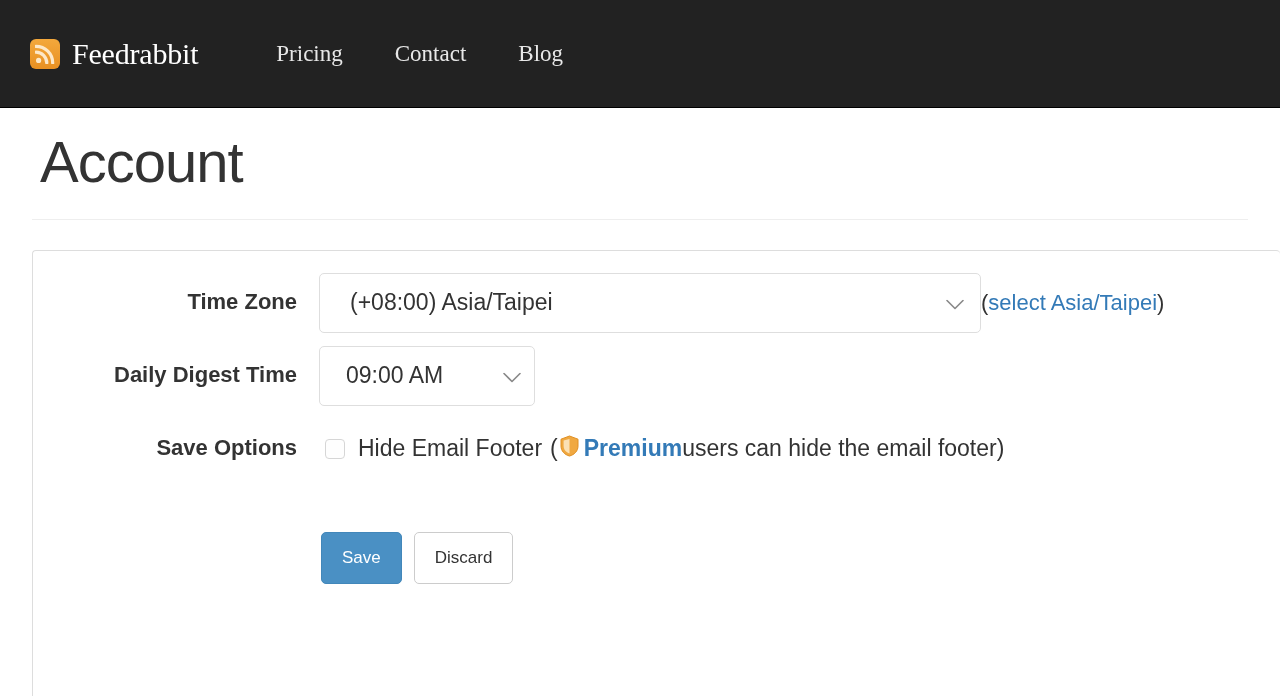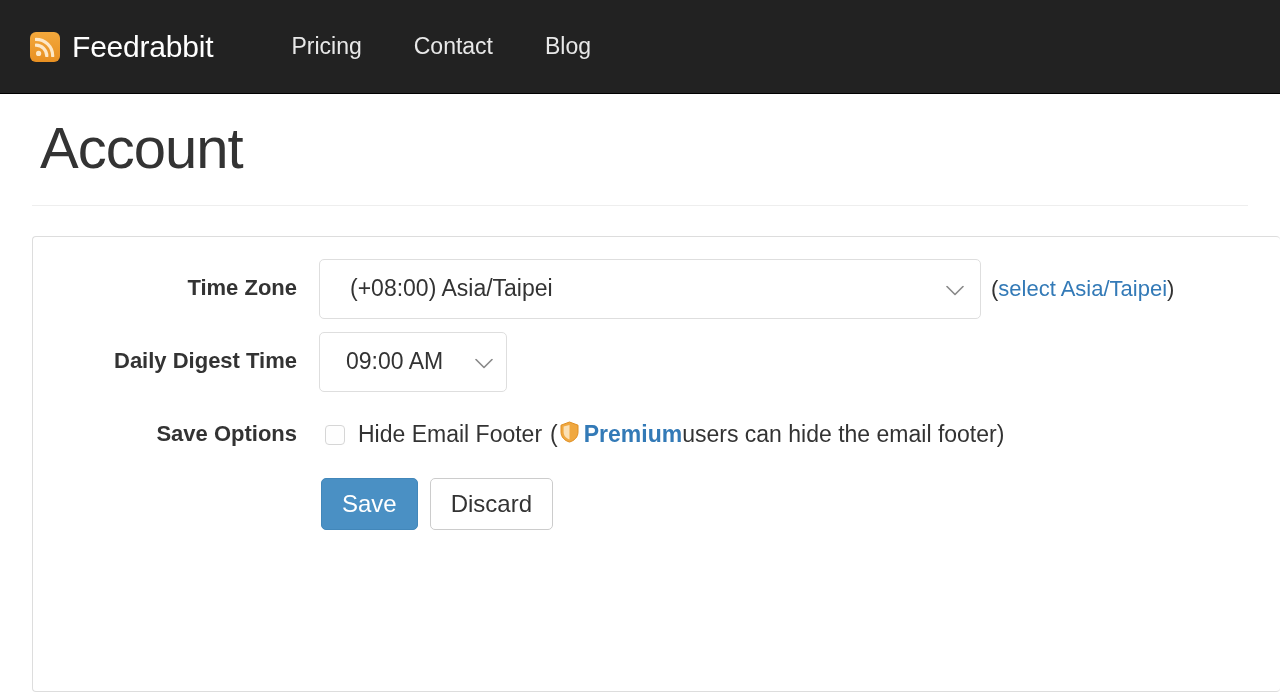--- a/index.html
+++ b/index.html
@@ -7,26 +7,27 @@
     margin: 0; padding: 0;
     width: 1280px; height: 696px;
     overflow: hidden;
     background: #ffffff;
     font-family: "Liberation Sans", sans-serif;
     -webkit-font-smoothing: antialiased;
   }
 
   
   .navbar {
-    height: 94px;
+    height: 108px;
     background: #222222;
     display: flex;
     align-items: center;
     padding-left: 30px;
     border-bottom: 1px solid #000;
+    font-family: Liberation Serif, serif;
   }
   .brand {
     display: flex;
     align-items: center;
     gap: 12px;
     margin-right: 52px;
     text-decoration: none;
   }
   .rss-icon {
     width: 30px; height: 30px;
@@ -125,34 +126,33 @@
     border-radius: 5px;
     background: #ffffff;
     height: 60px;
     font-size: 23px;
     color: #333333;
     padding: 0 46px 0 30px;
     cursor: pointer;
     line-height: 1;
   }
   .select-box.wide { width: 662px; justify-content: flex-start; }
-  .select-box.narrow { width: 188px; padding: 0 40px 0 26px; }
+  .select-box.narrow { width: 216px; padding: 0 40px 0 26px; }
   .chev {
     position: absolute;
     right: 16px;
     top: 50%;
     transform: translateY(-50%);
     pointer-events: none;
   }
   .select-box.narrow .chev { right: 13px; }
 
   .link-note {
     font-size: 22px;
     color: #333333;
-    margin-left: 10px;
     white-space: nowrap;
     line-height: 1;
   }
   .link-note a {
     color: #337ab7;
     text-decoration: none;
   }
 
   
   .check-line {
@@ -188,26 +188,27 @@
   .btn-row {
     display: flex;
     align-items: center;
     gap: 12px;
     margin-top: 13px;
     margin-left: 286px;
     padding-left: 2px;
   }
   .btn {
     font-family: "Liberation Sans", sans-serif;
-    font-size: 24px;
+    font-size: 17px;
     border-radius: 5px;
     padding: 0 20px;
     height: 52px;
     cursor: pointer;
     line-height: 1;
+    margin-top: 40px;
   }
   .btn-primary {
     background: #4a90c4;
     border: 1px solid #4287ba;
     color: #ffffff;
   }
   .btn-default {
     background: #ffffff;
     border: 1px solid #cccccc;
     color: #333333;

